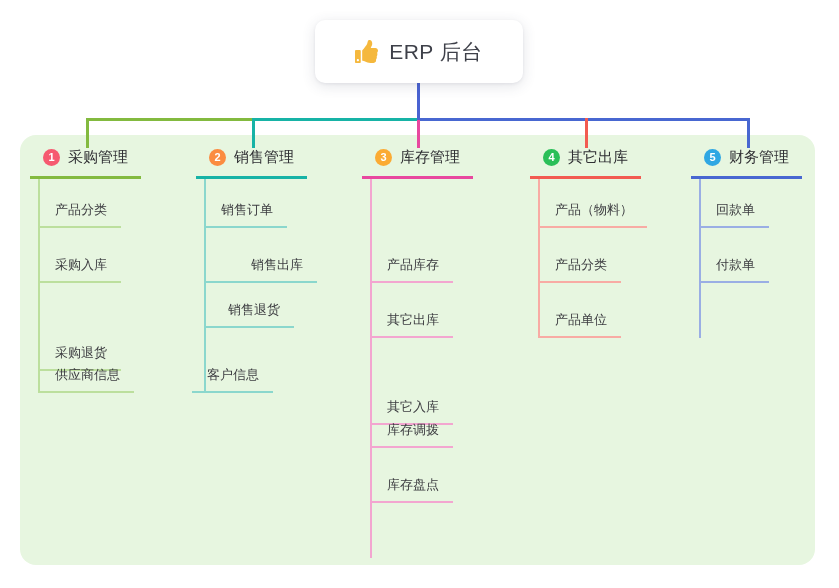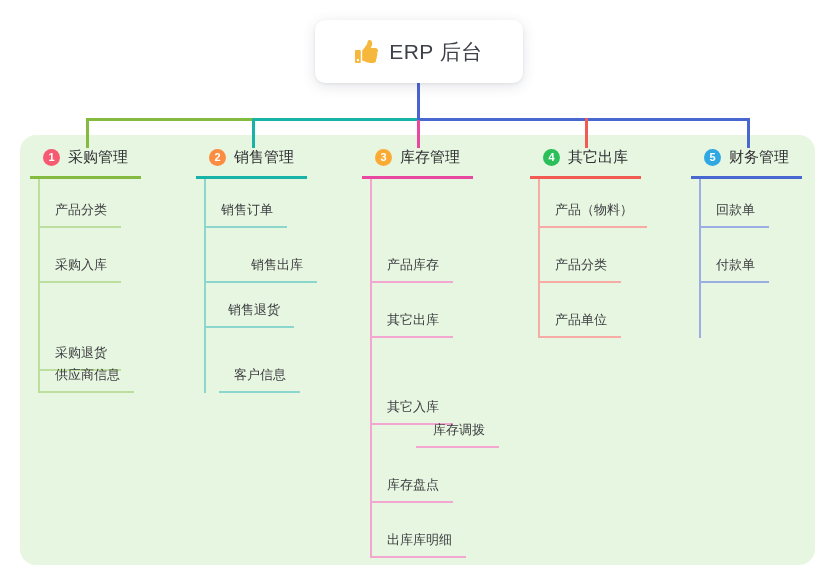--- a/index.html
+++ b/index.html
@@ -83,33 +83,32 @@
   <div class="child" style="left: 38px; top: 366px; border-bottom-color: rgb(188, 223, 157);">供应商信息</div>
 
   <div class="branch-title" style="left: 196px; border-bottom-color: rgb(23, 179, 166);">
     <span class="badge" style="background-color: rgb(251, 140, 64);">2</span>
     <span class="branch-label">销售管理</span>
   </div>
   <div class="vline" style="left: 204px; top: 178px; height: 215px; background-color: rgb(139, 215, 205);"></div>
   <div class="child" style="left: 204px; top: 201px; border-bottom-color: rgb(139, 215, 205);">销售订单</div>
   <div class="child" style="left: 204px; top: 256px; border-bottom-color: rgb(139, 215, 205); padding-left: 47px;">销售出库</div>
   <div class="child" style="left: 204px; top: 301px; border-bottom-color: rgb(139, 215, 205); padding-left: 24px;">销售退货</div>
-  <div class="child" style="left: 219px; top: 366px; border-bottom-color: rgb(139, 215, 205); padding-left: 15px;">客户信息</div>
+  <div class="child" style="left: 192px; top: 366px; border-bottom-color: rgb(139, 215, 205); padding-left: 15px;">客户信息</div>
 
   <div class="branch-title" style="left: 362px; border-bottom-color: rgb(232, 72, 159);">
     <span class="badge" style="background-color: rgb(251, 171, 51);">3</span>
     <span class="branch-label">库存管理</span>
   </div>
   <div class="vline" style="left: 370px; top: 178px; height: 380px; background-color: rgb(243, 166, 208);"></div>
   <div class="child" style="left: 370px; top: 256px; border-bottom-color: rgb(243, 166, 208);">产品库存</div>
   <div class="child" style="left: 370px; top: 311px; border-bottom-color: rgb(243, 166, 208);">其它出库</div>
   <div class="child" style="left: 370px; top: 366px; border-bottom-color: rgb(243, 166, 208); margin-top: 32px;">其它入库</div>
-  <div class="child" style="left: 370px; top: 421px; border-bottom-color: rgb(243, 166, 208); margin-left: 46px;">库存调拨</div>
+  <div class="child" style="left: 370px; top: 421px; border-bottom-color: rgb(243, 166, 208);">库存调拨</div>
   <div class="child" style="left: 370px; top: 476px; border-bottom-color: rgb(243, 166, 208);">库存盘点</div>
-  <div class="child" style="left: 370px; top: 531px; border-bottom-color: rgb(243, 166, 208);">出库库明细</div>
 
   <div class="branch-title" style="left: 530px; border-bottom-color: rgb(242, 91, 81);">
     <span class="badge" style="background-color: rgb(42, 191, 88);">4</span>
     <span class="branch-label">其它出库</span>
   </div>
   <div class="vline" style="left: 538px; top: 178px; height: 160px; background-color: rgb(248, 171, 164);"></div>
   <div class="child" style="left: 538px; top: 201px; border-bottom-color: rgb(248, 171, 164);">产品（物料）</div>
   <div class="child" style="left: 538px; top: 256px; border-bottom-color: rgb(248, 171, 164);">产品分类</div>
   <div class="child" style="left: 538px; top: 311px; border-bottom-color: rgb(248, 171, 164);">产品单位</div>
 

